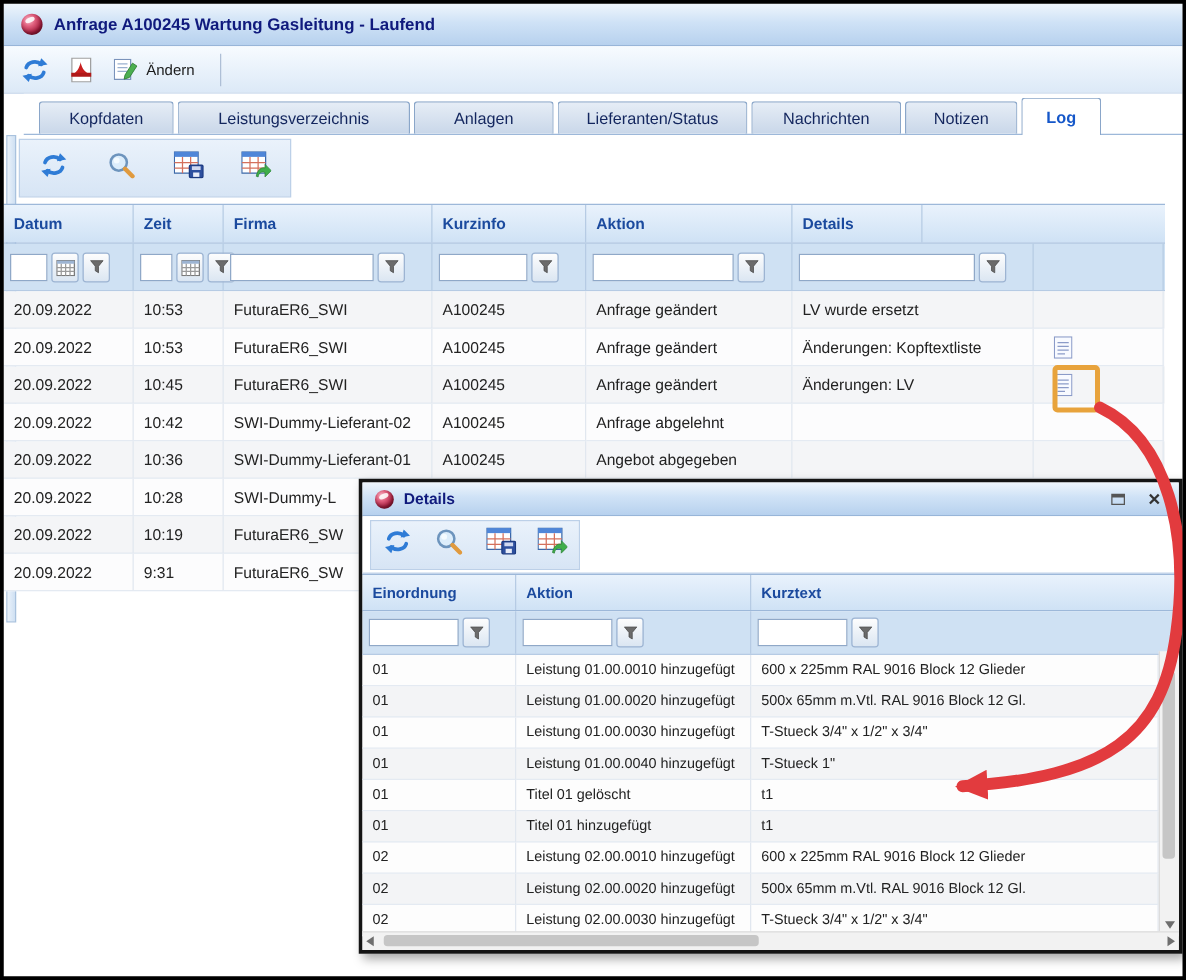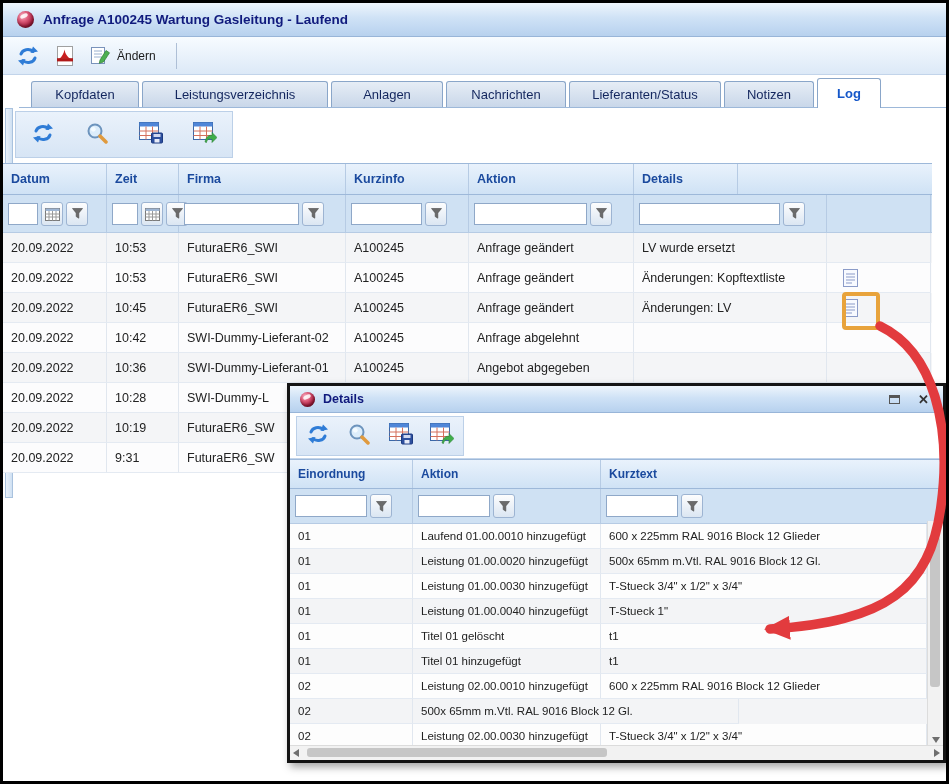--- a/index.html
+++ b/index.html
@@ -154,22 +154,22 @@
           </span>
         <span>Ändern</span>
       </span>
       <span class="tb-sep"></span>
     </div>
 
     <div class="tabbar" id="tabbar">
         <div class="tab" style="width: 108px;">Kopfdaten</div>
         <div class="tab" style="width: 186px;">Leistungsverzeichnis</div>
         <div class="tab" style="width: 112px;">Anlagen</div>
+        <div class="tab" style="width: 152px;">Lieferanten/Status</div>
         <div class="tab" style="width: 120px;">Nachrichten</div>
-        <div class="tab" style="width: 152px;">Lieferanten/Status</div>
         <div class="tab" style="width: 90px;">Notizen</div>
         <div class="tab active" style="width: 64px;">Log</div>
       </div>
     <div class="left-strip"></div>
     <div class="panel-toolbar" id="panel-toolbar">
         <span class="tool-btn">
           <span><svg width="22" height="20" viewBox="0 0 22 20">
               <g fill="none" stroke="#2f7cd6" stroke-width="3" stroke-linecap="round">
                 <path d="M4 8 A 7 6 0 0 1 16 5.5"></path>
                 <path d="M18 12 A 7 6 0 0 1 6 14.5"></path>
@@ -488,21 +488,21 @@
             <span class="btn-sq">
               <svg width="11" height="11" viewBox="0 0 11 11">
                 <path d="M0.5 0.5 H10.5 L6.8 5 V10.2 L4.2 8.6 V5 Z" fill="#6b6b6b" stroke="#4a4a4a" stroke-width="0.6"></path>
               </svg>
             </span>
           </div>
         </div>
       <div id="dw-rows">
           <div class="dtrow odd">
             <div class="td" style="width: 123px;">01</div>
-            <div class="td" style="width: 188px;">Laufend 01.00.0010 hinzugefügt</div>
+            <div class="td" style="width: 188px;">Leistung 01.00.0010 hinzugefügt</div>
             <div class="td" style="width: 326px;">600 x 225mm RAL 9016 Block 12 Glieder</div>
           </div>
           <div class="dtrow even">
             <div class="td" style="width: 123px;">01</div>
             <div class="td" style="width: 188px;">Leistung 01.00.0020 hinzugefügt</div>
             <div class="td" style="width: 326px;">500x 65mm m.Vtl. RAL 9016 Block 12 Gl.</div>
           </div>
           <div class="dtrow odd">
             <div class="td" style="width: 123px;">01</div>
             <div class="td" style="width: 188px;">Leistung 01.00.0030 hinzugefügt</div>
@@ -523,20 +523,21 @@
             <div class="td" style="width: 188px;">Titel 01 hinzugefügt</div>
             <div class="td" style="width: 326px;">t1</div>
           </div>
           <div class="dtrow odd">
             <div class="td" style="width: 123px;">02</div>
             <div class="td" style="width: 188px;">Leistung 02.00.0010 hinzugefügt</div>
             <div class="td" style="width: 326px;">600 x 225mm RAL 9016 Block 12 Glieder</div>
           </div>
           <div class="dtrow even">
             <div class="td" style="width: 123px;">02</div>
+            <div class="td" style="width: 188px;">Leistung 02.00.0020 hinzugefügt</div>
             <div class="td" style="width: 326px;">500x 65mm m.Vtl. RAL 9016 Block 12 Gl.</div>
           </div>
           <div class="dtrow odd">
             <div class="td" style="width: 123px;">02</div>
             <div class="td" style="width: 188px;">Leistung 02.00.0030 hinzugefügt</div>
             <div class="td" style="width: 326px;">T-Stueck 3/4" x 1/2" x 3/4"</div>
           </div>
         </div>
     </div>
     <div class="vscroll">

